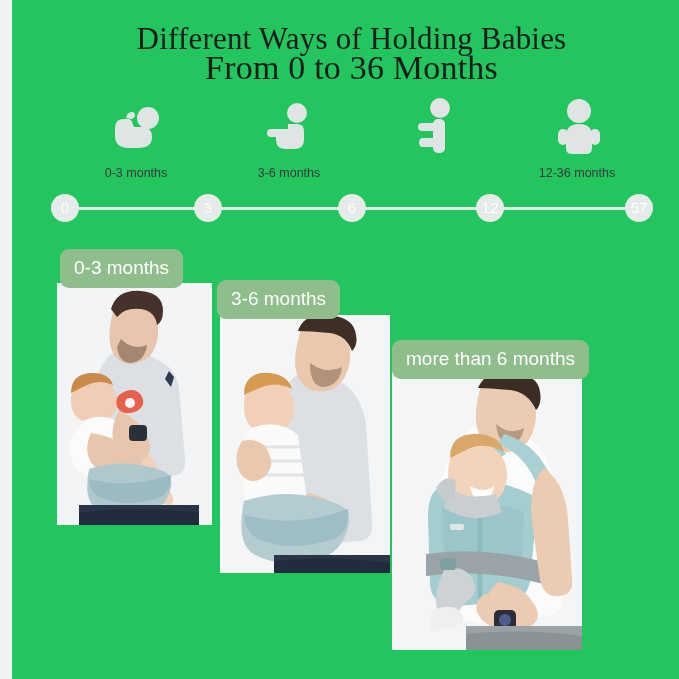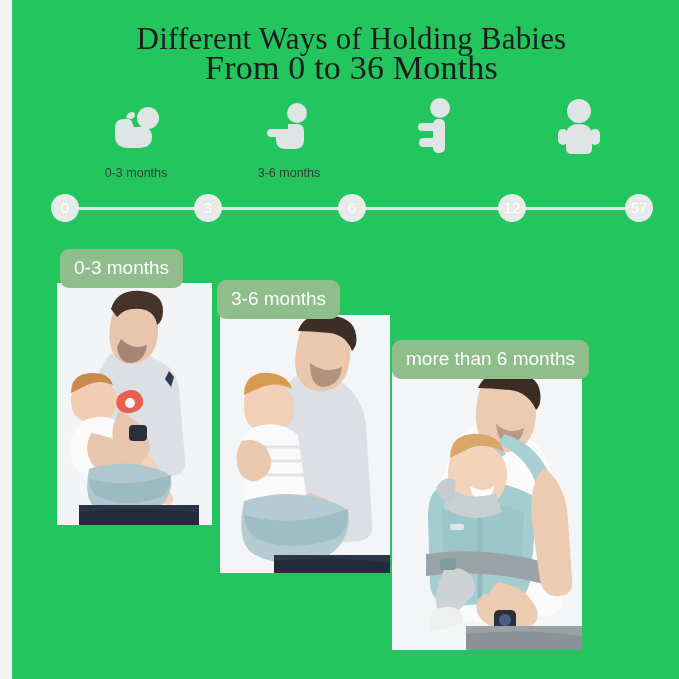--- a/index.html
+++ b/index.html
@@ -158,27 +158,28 @@
       <svg viewBox="0 0 70 58">
         <circle cx="35" cy="15" r="12" fill="#dfe5e4"></circle>
         <path d="M35 28 q13 0 13 12 v12 q0 6 -6 6 h-14 q-6 0 -6 -6 v-12 q0 -12 13 -12 z" fill="#dfe5e4"></path>
         <rect x="14" y="33" width="10" height="16" rx="5" fill="#dfe5e4"></rect>
         <rect x="46" y="33" width="10" height="16" rx="5" fill="#dfe5e4"></rect>
       </svg>
     </div>
 
     <div class="tl-label" style="left:44px;">0-3 months</div>
     <div class="tl-label" style="left:197px;">3-6 months</div>
+    <div class="tl-label" style="left:485px;">12-36 months</div>
 
     <div class="tl-axis"></div>
 
     <div class="tl-node" style="left:39px;">0</div>
     <div class="tl-node" style="left:182px;">3</div>
     <div class="tl-node" style="left:326px;">6</div>
-    <div class="tl-node" style="left:486px;">12</div>
+    <div class="tl-node" style="left:464px;">12</div>
     <div class="tl-node" style="left:613px;">57</div>
   </div>
 
   <div class="card">
 
     <div class="card-tag" style="left:48px; top:249px;">0-3 months</div>
 
     <div class="photo" style="left:45px; top:283px; width:155px; height:242px;">
       <svg viewBox="0 0 155 242" preserveAspectRatio="xMidYMid slice">
         <rect width="155" height="242" fill="#f3f4f5"></rect>

